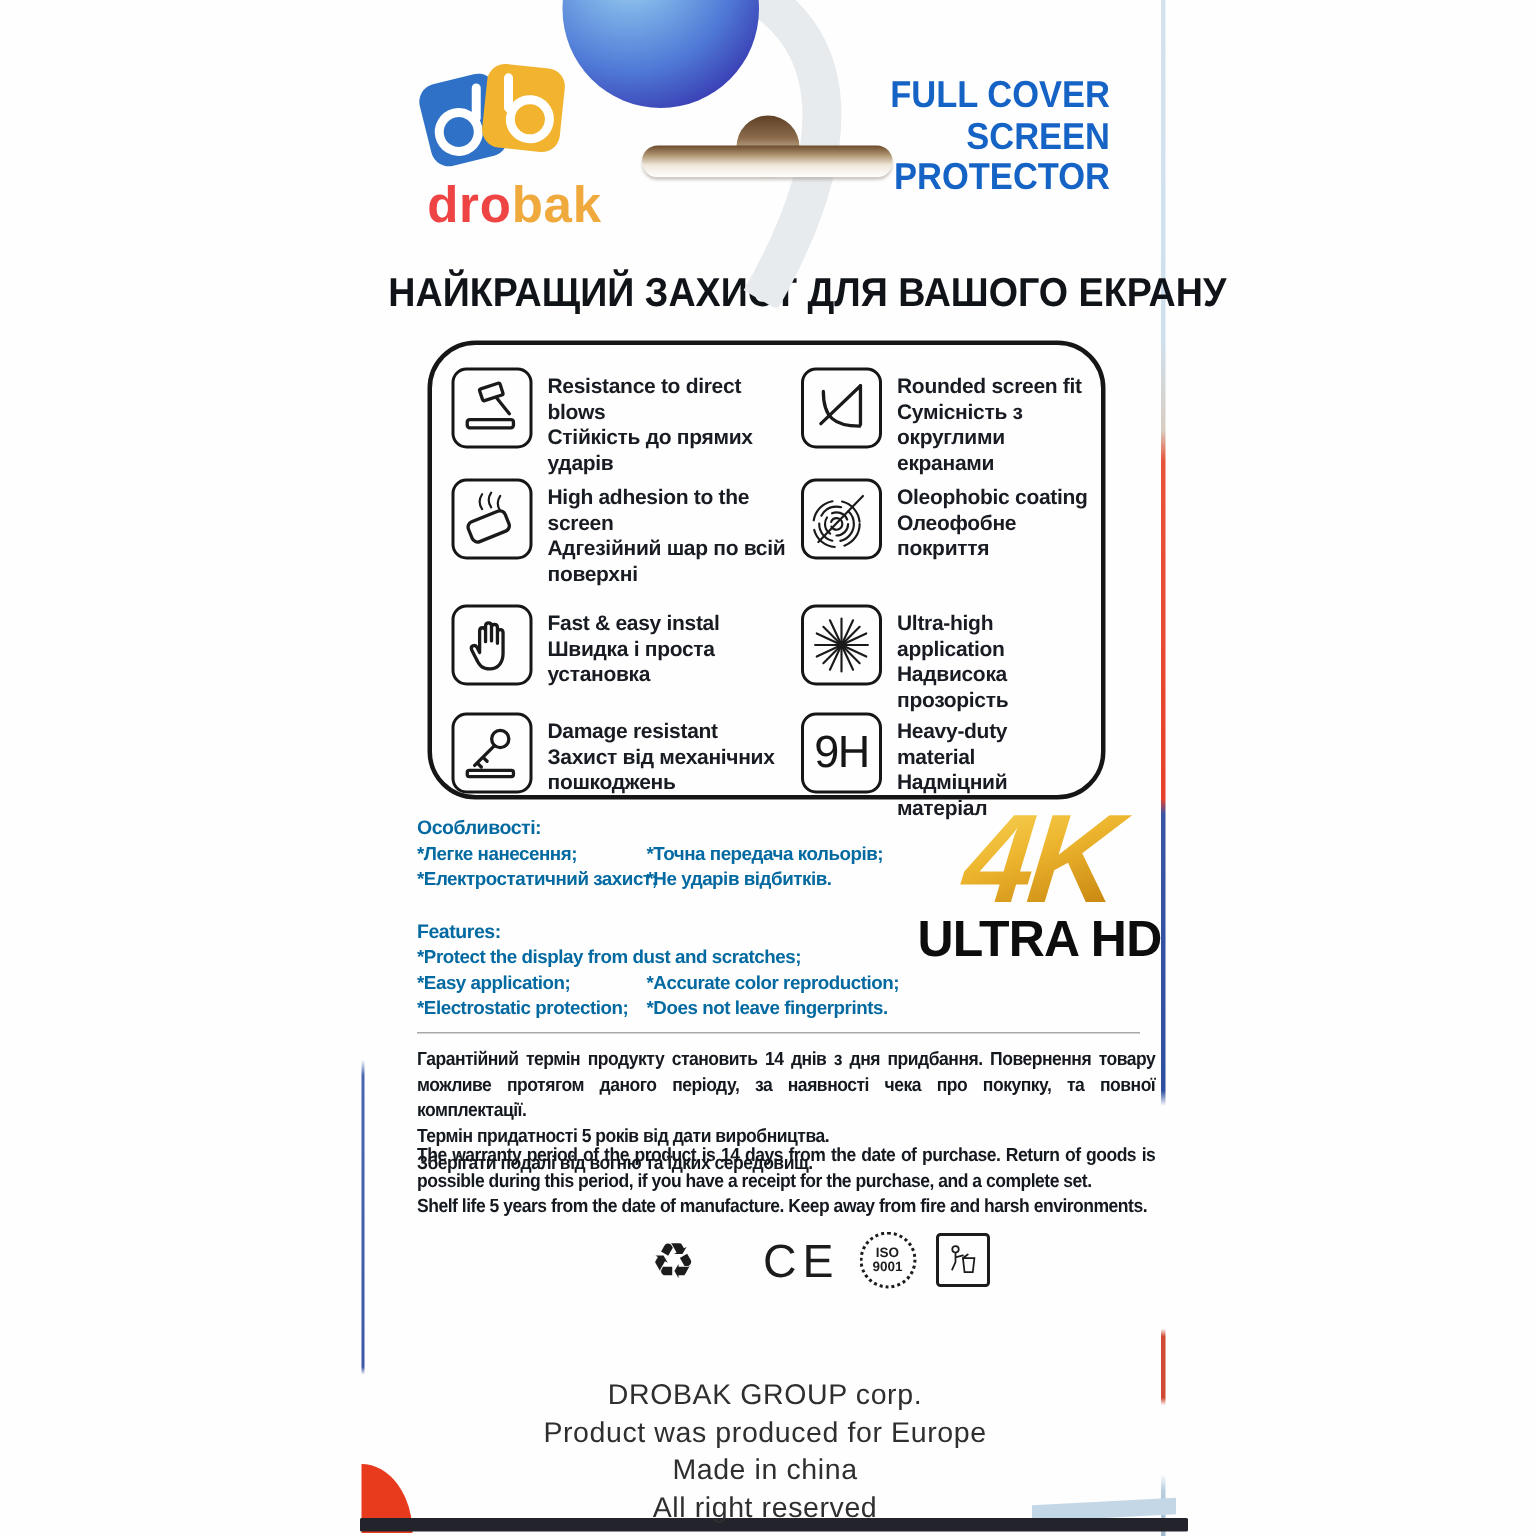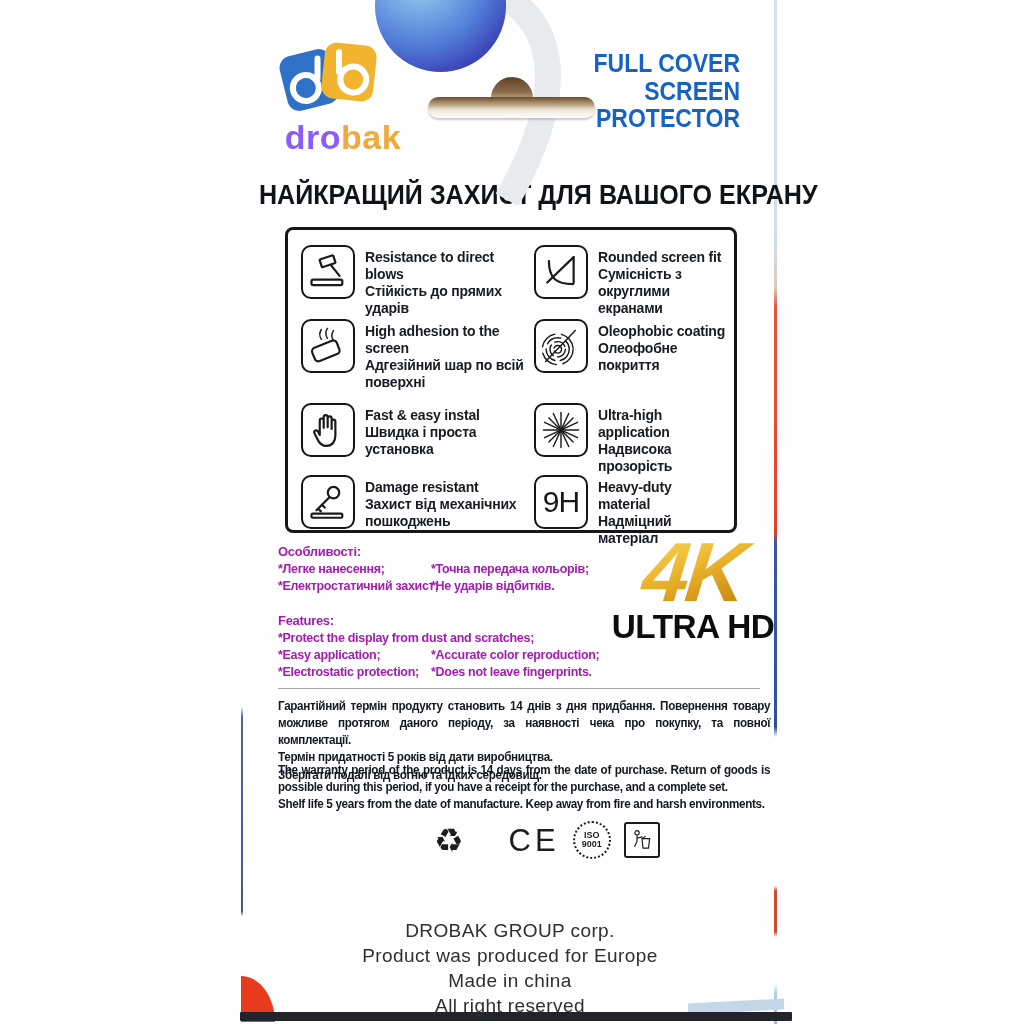--- a/index.html
+++ b/index.html
@@ -40,46 +40,46 @@
   .logo-sq.blue{left:0;top:10px;background:#2e71c6;transform:rotate(-14deg);}
   .logo-sq.yellow{left:40px;top:2px;background:#f2b32f;transform:rotate(6deg);}
   .logo-ring{position:absolute;width:20px;height:20px;border:6px solid #fff;border-radius:50%;bottom:5px;}
   .logo-sq.blue .logo-ring{left:5px;}
   .logo-sq.yellow .logo-ring{right:5px;}
   .logo-stem{position:absolute;width:6px;height:26px;background:#fff;border-radius:3px;top:6px;}
   .logo-sq.blue .logo-stem{right:12px;transform:rotate(14deg);}
   .logo-sq.yellow .logo-stem{left:12px;transform:rotate(-6deg);}
   .logo-word{position:absolute;left:-6px;top:76px;width:132px;text-align:center;
     font-size:34px;font-weight:600;letter-spacing:.5px;}
-  .logo-word .p1{color:#8b5cf6;}
+  .logo-word .p1{color:#ef4444;}
   .logo-word .p2{color:#f0a93c;}
   
   .product-type{position:absolute;left:540px;top:50px;width:200px;text-align:right;z-index:5;
     color:#1563c5;font-size:25px;font-weight:700;line-height:1.1;
     transform:scaleX(.92);transform-origin:right top;}
   .tagline{position:absolute;left:240px;top:180px;width:540px;text-align:center;
     font-size:27px;font-weight:700;color:#101418;white-space:nowrap;
     transform:scaleX(.93);transform-origin:center top;}
   
   .fbox{position:absolute;left:285px;top:227px;width:452px;height:306px;
-    border:3px solid #161616;border-radius:8px;box-sizing:border-box;
+    border:3px solid #161616;border-radius:32px;box-sizing:border-box;
     padding:15px 8px 6px 13px;display:grid;
     grid-template-rows:74px 84px 72px 1fr;grid-template-columns:233px 1fr;
     grid-auto-flow:column;}
   .fitem{display:flex;align-items:flex-start;}
   .ficon{flex:0 0 auto;width:54px;height:54px;border:2.5px solid #161616;border-radius:10px;
     box-sizing:border-box;margin-right:10px;display:flex;align-items:center;justify-content:center;}
   .ficon svg{width:44px;height:44px;}
   .ninh{font-size:30px;font-weight:400;color:#161616;letter-spacing:-1px;}
   .ftext{padding-top:4px;font-size:14px;line-height:1.22;letter-spacing:-.2px;}
   .ftitle{font-weight:700;}
   .fsub{font-weight:600;}
   
   .bullets{position:absolute;left:278px;width:360px;font-size:12.5px;letter-spacing:-.3px;
-    line-height:1.38;font-weight:600;color:#a21caf;white-space:nowrap;}
+    line-height:1.38;font-weight:600;color:#0369a1;white-space:nowrap;}
   .bullets .bh{font-weight:700;font-size:13px;}
   .bullets .col{display:inline-block;width:153px;}
   #ua-bullets{top:543px;}
   #en-bullets{top:612px;}
   
   .badge4k{position:absolute;left:597px;top:533px;width:192px;text-align:center;}
   .fourk{font-size:84px;line-height:.95;font-weight:800;font-style:italic;
     transform:skewX(-6deg);letter-spacing:-4px;
     background:linear-gradient(160deg,#f8d95c 10%,#edb52e 45%,#c07d0a 90%);
     -webkit-background-clip:text;background-clip:text;color:transparent;}

